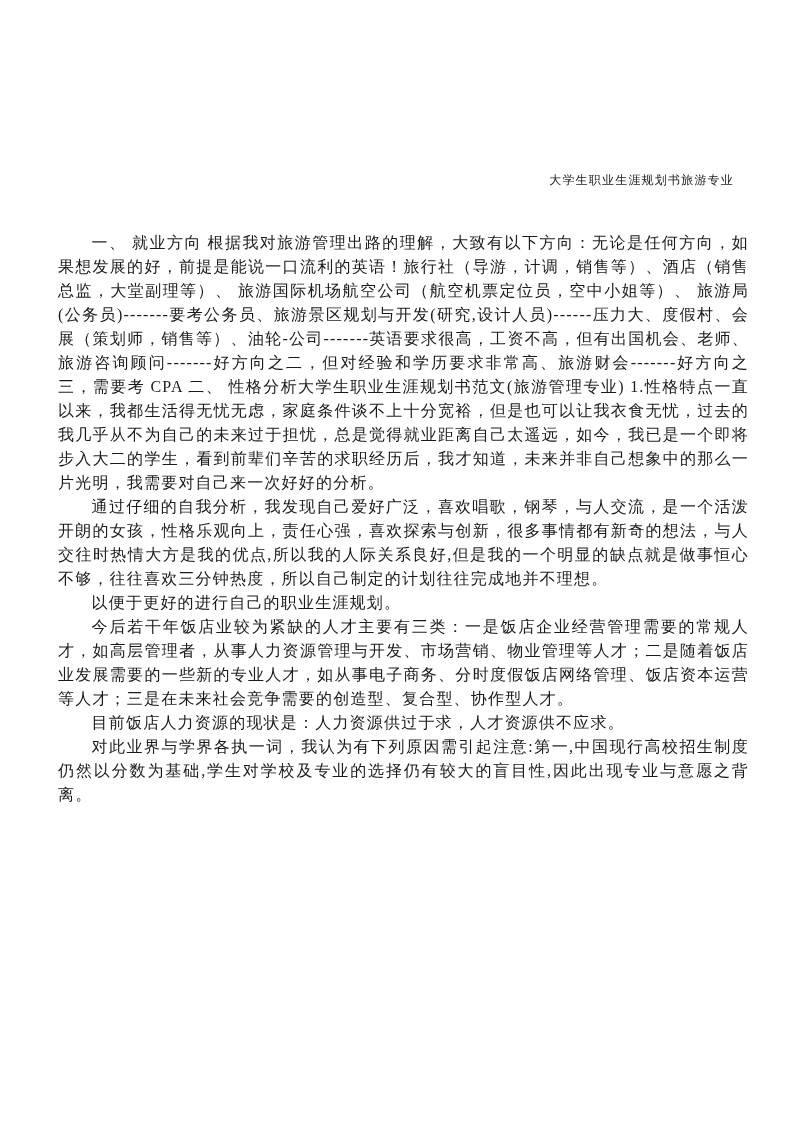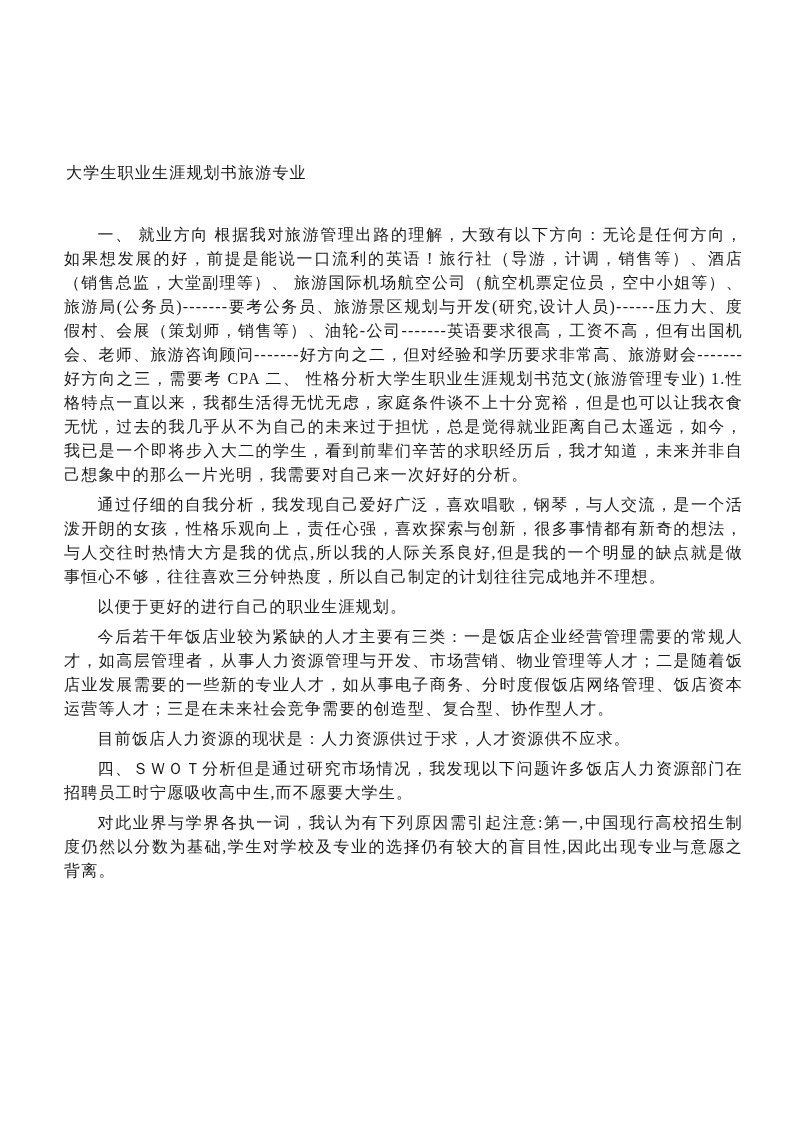--- a/index.html
+++ b/index.html
@@ -12,33 +12,33 @@
     width: 793px;
     height: 1122px;
     box-sizing: border-box;
     background: #ffffff;
     padding: 153px 44px 0 58px;
     overflow: hidden;
     font-family: "Liberation Serif", "DejaVu Serif", serif;
     color: #1a1a1a;
   }
   .doc-title {
-    margin: 8px;
-    font-size: 16px;
+    margin: 15px;
+    font-size: 12px;
     font-weight: normal;
     line-height: 24px;
-    text-align: left;
+    text-align: right;
     letter-spacing: 1.2px;
     white-space: nowrap;
   }
   .blank-line {
     height: 24px;
   }
   .para {
-    margin: 6px;
+    margin: 0;
     font-size: 16px;
     line-height: 24px;
     text-align: justify;
     text-indent: 2.1em;
     letter-spacing: 1.2px;
     word-break: break-all;
   }
 </style>
 </head>
 <body>
@@ -54,16 +54,15 @@
 
   <p class="para">以便于更好的进行自己的职业生涯规划。</p>
 
 
 
   <p class="para">今后若干年饭店业较为紧缺的人才主要有三类：一是饭店企业经营管理需要的常规人才，如高层管理者，从事人力资源管理与开发、市场营销、物业管理等人才；二是随着饭店业发展需要的一些新的专业人才，如从事电子商务、分时度假饭店网络管理、饭店资本运营等人才；三是在未来社会竞争需要的创造型、复合型、协作型人才。</p>
 
   <p class="para">目前饭店人力资源的现状是：人力资源供过于求，人才资源供不应求。</p>
 
 
-  <p class="para">四、ＳＷＯＴ分析但是通过研究市场情况，我发现以下问题许多饭店人力资源部门在招聘员工时宁愿吸收高中生,而不愿要大学生。</p>
 
   <p class="para">对此业界与学界各执一词，我认为有下列原因需引起注意:第一,中国现行高校招生制度仍然以分数为基础,学生对学校及专业的选择仍有较大的盲目性,因此出现专业与意愿之背离。</p>
 </div>
 
 </body></html>

